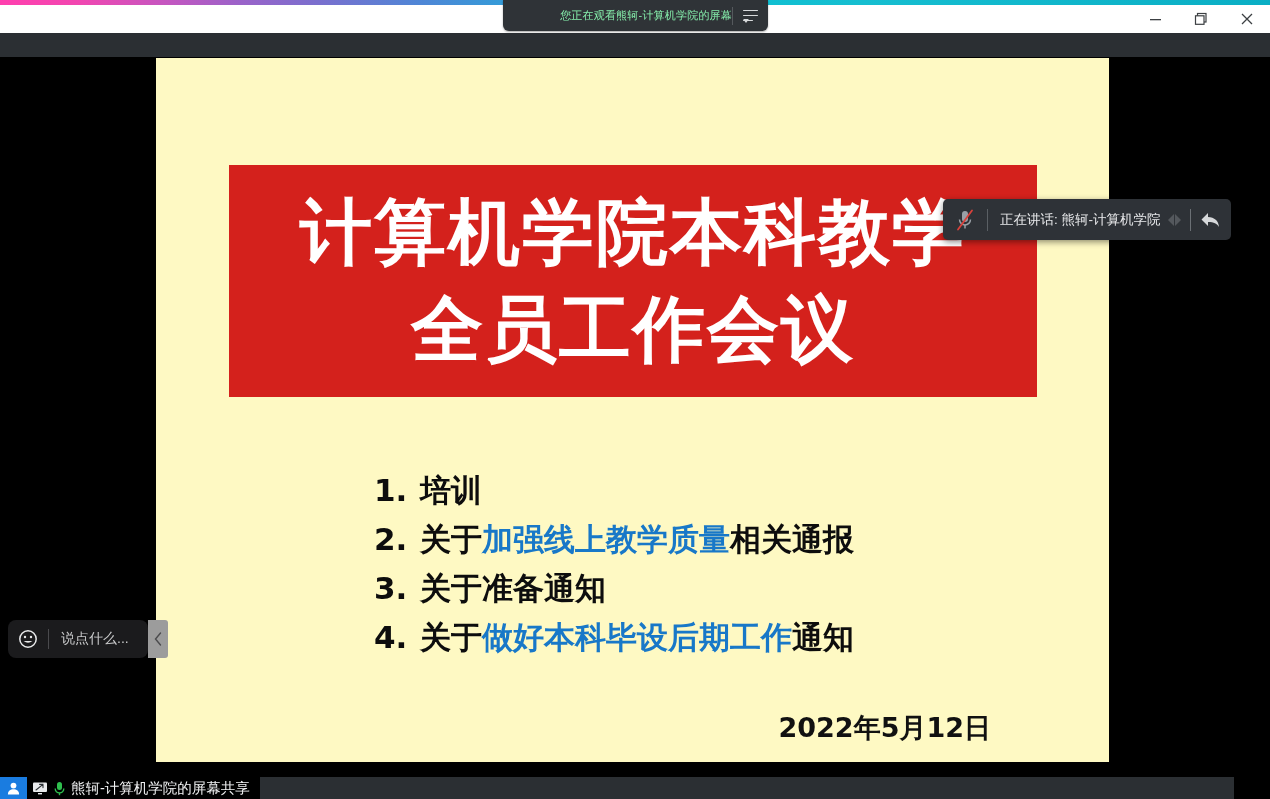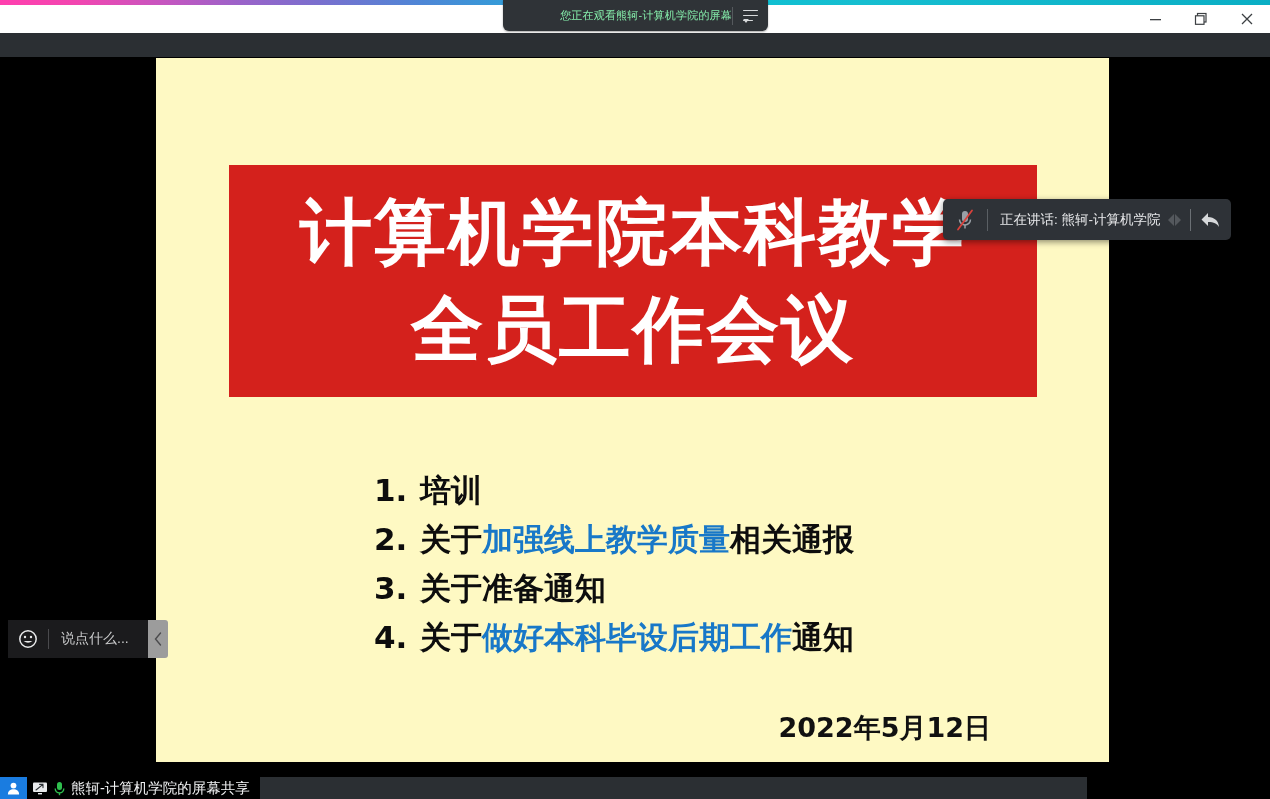--- a/index.html
+++ b/index.html
@@ -120,36 +120,36 @@
     flex:1;color:#e9eaec;font-size:13.5px;padding-left:12px;
     white-space:nowrap;overflow:hidden;text-overflow:clip;
   }
   .sb-collapse{width:30px;height:100%;display:flex;align-items:center;justify-content:center;}
   .sb-sep2{width:1px;height:22px;background:#6b7075;flex:none;}
   .sb-back{width:40px;height:100%;display:flex;align-items:center;justify-content:center;}
 
   
   .chat-bar{
     position:absolute;left:8px;top:620px;width:140px;height:38px;
-    background:#1b1b1d;border-radius:0;display:flex;align-items:center;z-index:6;
+    background:#1b1b1d;border-radius:8px;display:flex;align-items:center;z-index:6;
   }
   .chat-emoji{width:40px;height:100%;display:flex;align-items:center;justify-content:center;}
   .chat-sep{width:1px;height:20px;background:#4a4a4d;flex:none;}
   .chat-placeholder{
     flex:1;color:#c9cacb;font-size:14px;padding-left:12px;white-space:nowrap;overflow:hidden;
   }
   .chat-collapse{
     position:absolute;left:148px;top:620px;width:20px;height:38px;
     background:#9c9c9c;border-top-right-radius:3px;border-bottom-right-radius:3px;
     display:flex;align-items:center;justify-content:center;z-index:6;
   }
 
   
   .bottom-bar{
-    position:absolute;left:0;top:777px;width:1087px;height:22px;
+    position:absolute;left:0;top:777px;width:1234px;height:22px;
     background:#2b2f33;display:flex;align-items:center;z-index:5;
   }
   .bb-person{
     width:27px;height:22px;background:#1a7ce0;
     display:flex;align-items:center;justify-content:center;flex:none;
   }
   .bb-icons{display:flex;align-items:center;gap:5px;padding:0 5px;flex:none;}
   .bb-label{
     color:#f2f3f4;font-size:14.5px;white-space:nowrap;padding-right:10px;
     background:#000;line-height:22px;height:22px;

